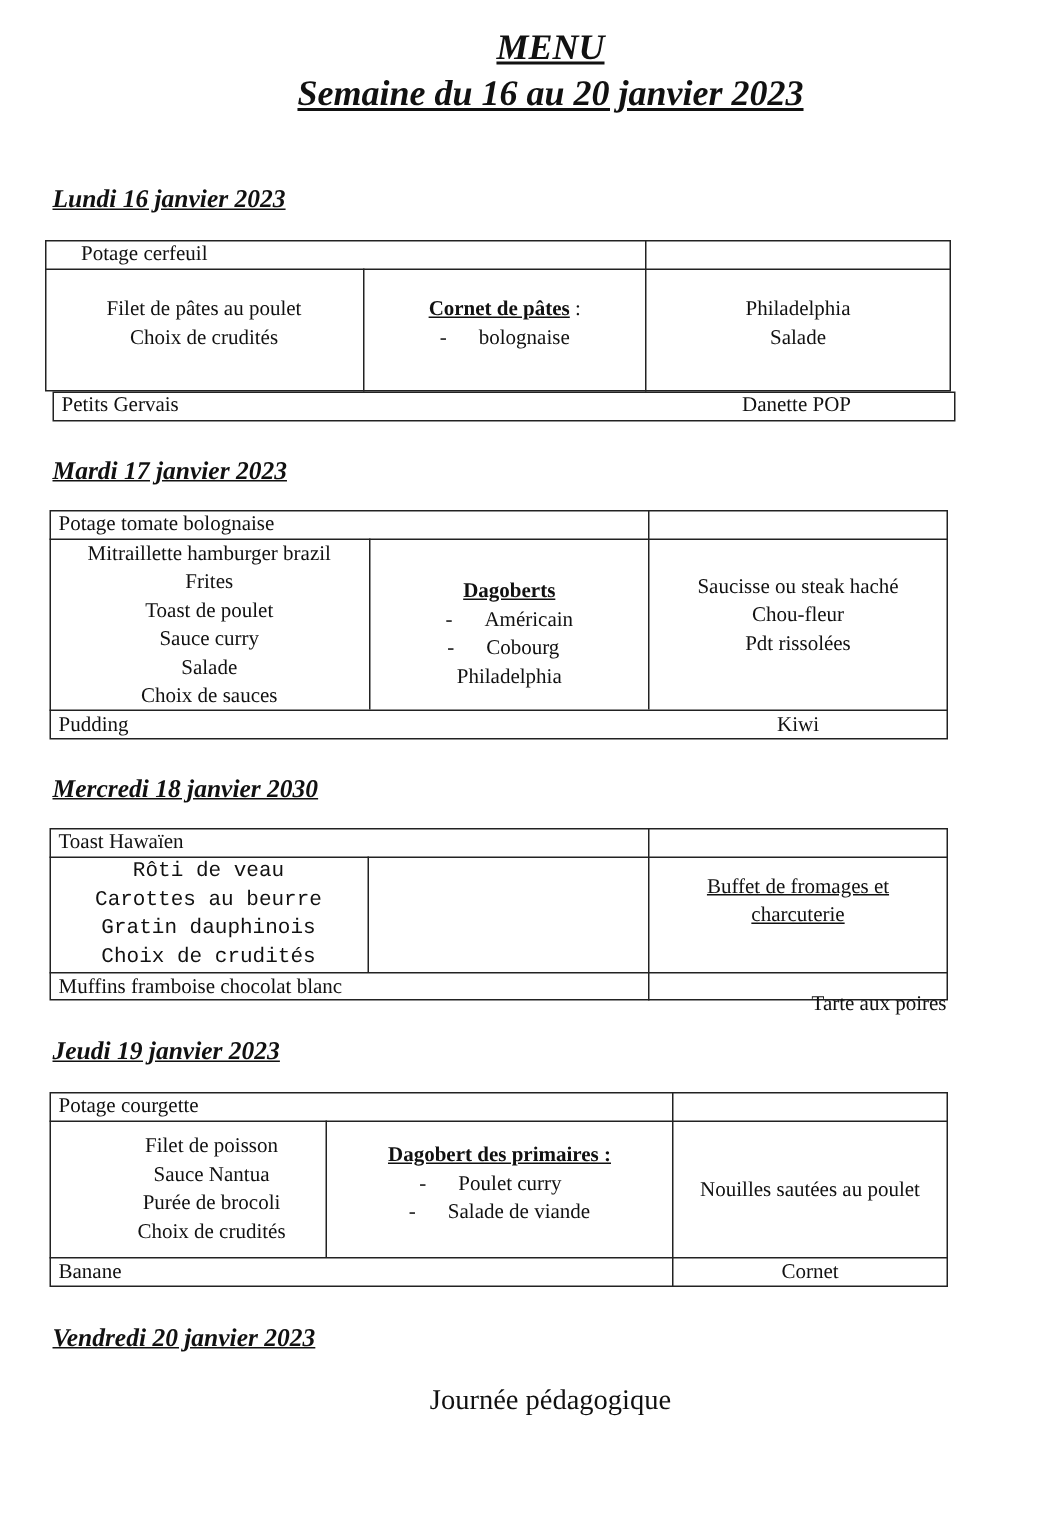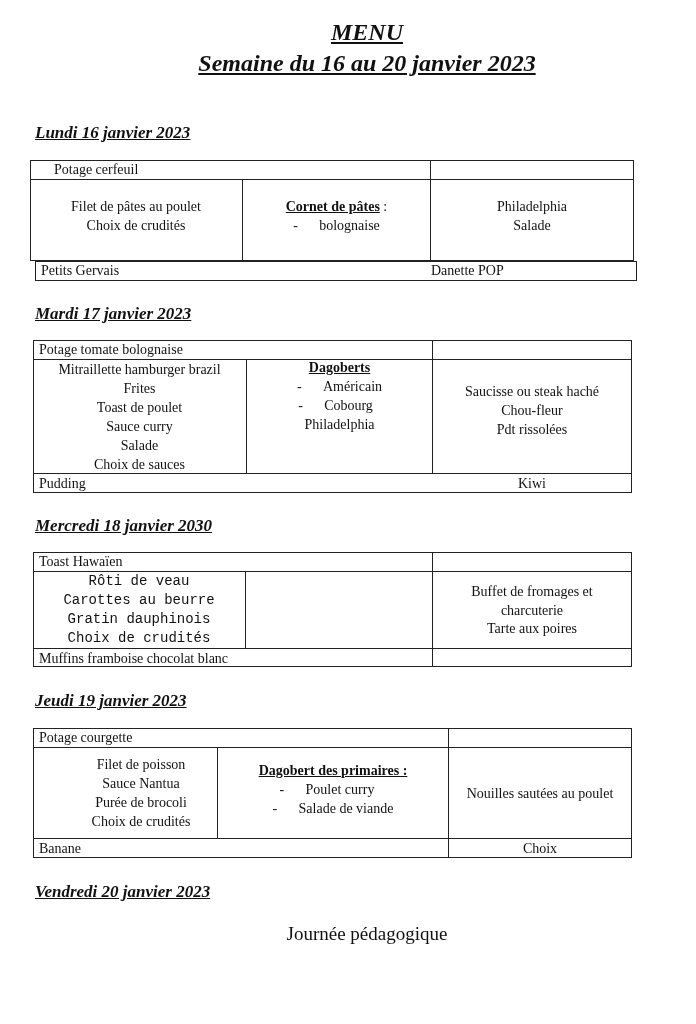--- a/index.html
+++ b/index.html
@@ -56,40 +56,40 @@
   <div class="cell center" style="left:243px;top:180px;width:187px;height:80px;padding-bottom:8px;">
     <span><span class="u-bold">Cornet de pâtes</span><span> :</span></span>
     <span class="dash-item"><span class="dash">-</span><span>bolognaise</span></span>
   </div>
   <div class="cell center lines" style="left:431px;top:180px;width:202px;height:80px;padding-bottom:8px;">
     <span>Philadelphia</span>
     <span>Salade</span>
   </div>
   <div class="box" style="left:35px;top:261px;width:602px;height:20px;"></div>
   <div class="cell left-text" style="left:35px;top:261px;width:395px;height:20px;">Petits Gervais</div>
-  <div class="cell" style="left:431px;top:261px;width:206px;height:20px;text-align:left;padding-right:6px;">Danette POP</div>
+  <div class="cell" style="left:431px;top:261px;width:206px;height:20px;text-align:center;padding-right:6px;">Danette POP</div>
 </section>
 
 <h3 class="day" style="top:304px;">Mardi 17 janvier 2023</h3>
 <section>
   <div class="box" style="left:33px;top:340px;width:599px;height:153px;"></div>
   <div class="hline" style="left:33px;top:359px;width:599px;"></div>
   <div class="hline" style="left:33px;top:473px;width:599px;"></div>
   <div class="vline" style="left:432px;top:340px;height:133px;"></div>
   <div class="vline" style="left:246px;top:359px;height:114px;"></div>
   <div class="cell left-text" style="left:33px;top:340px;width:399px;height:20px;">Potage tomate bolognaise</div>
   <div class="cell center lines" style="left:33px;top:360px;width:213px;height:113px;">
     <span>Mitraillette hamburger brazil</span>
     <span>Frites</span>
     <span>Toast de poulet</span>
     <span>Sauce curry</span>
     <span>Salade</span>
     <span>Choix de sauces</span>
   </div>
-  <div class="cell center" style="left:247px;top:341px;width:185px;height:113px;padding-bottom:4px;">
+  <div class="cell center" style="left:247px;top:368px;width:185px;height:113px;padding-bottom:4px;">
     <span class="u-bold">Dagoberts</span>
     <span class="dash-item"><span class="dash">-</span><span>Américain</span></span>
     <span class="dash-item" style="margin-left:-8px;"><span class="dash">-</span><span>Cobourg</span></span>
     <span style="">Philadelphia</span>
   </div>
   <div class="cell center lines" style="left:433px;top:360px;width:198px;height:113px;padding-bottom:12px;">
     <span>Saucisse ou steak haché</span>
     <span>Chou-fleur</span>
     <span>Pdt rissolées</span>
   </div>
@@ -105,26 +105,26 @@
   <div class="vline" style="left:432px;top:552px;height:115px;"></div>
   <div class="vline" style="left:245px;top:571px;height:77px;"></div>
   <div class="cell left-text" style="left:33px;top:552px;width:399px;height:20px;">Toast Hawaïen</div>
   <div class="cell center lines" style="left:33px;top:572px;width:212px;height:76px;font-family:Liberation Mono, monospace;">
     <span>Rôti de veau</span>
     <span>Carottes au beurre</span>
     <span>Gratin dauphinois</span>
     <span>Choix de crudités</span>
   </div>
   <div class="cell" style="left:246px;top:572px;width:186px;height:76px;"></div>
-  <div class="cell center lines" style="left:433px;top:572px;width:198px;height:76px;padding-bottom:18px;">
+  <div class="cell center lines" style="left:433px;top:572px;width:198px;height:76px;padding-bottom:18px;text-decoration:underline;">
     <span>Buffet de fromages et</span>
     <span>charcuterie</span>
   </div>
   <div class="cell left-text" style="left:33px;top:649px;width:399px;height:18px;">Muffins framboise chocolat blanc</div>
-  <div class="cell" style="left:433px;top:619px;width:198px;height:18px;text-align:center;">Tarte aux poires</div>
+  <div class="cell" style="left:433px;top:660px;width:198px;height:18px;text-align:right;">Tarte aux poires</div>
 </section>
 
 <h3 class="day" style="top:691px;">Jeudi 19 janvier 2023</h3>
 <section>
   <div class="box" style="left:33px;top:728px;width:599px;height:130px;"></div>
   <div class="hline" style="left:33px;top:747px;width:599px;"></div>
   <div class="hline" style="left:33px;top:838px;width:599px;"></div>
   <div class="vline" style="left:448px;top:728px;height:130px;"></div>
   <div class="vline" style="left:217px;top:747px;height:91px;"></div>
   <div class="cell left-text" style="left:33px;top:728px;width:415px;height:20px;">Potage courgette</div>
@@ -136,17 +136,17 @@
   </div>
   <div class="cell center" style="left:218px;top:748px;width:230px;height:90px;padding-bottom:8px;">
     <span class="u-bold">Dagobert des primaires :</span>
     <span class="dash-item" style="margin-left:-12px;"><span class="dash">-</span><span>Poulet curry</span></span>
     <span class="dash-item"><span class="dash">-</span><span>Salade de viande</span></span>
   </div>
   <div class="cell center lines" style="left:449px;top:748px;width:182px;height:90px;">
     <span>Nouilles sautées au poulet</span>
   </div>
   <div class="cell left-text" style="left:33px;top:839px;width:415px;height:19px;">Banane</div>
-  <div class="cell" style="left:449px;top:839px;width:182px;height:19px;text-align:center;">Choix</div>
+  <div class="cell" style="left:449px;top:839px;width:182px;height:19px;text-align:center;">Cornet</div>
 </section>
 
 <h3 class="day" style="top:882px;">Vendredi 20 janvier 2023</h3>
 <div class="journee">Journée pédagogique</div>
 
 </body></html>

